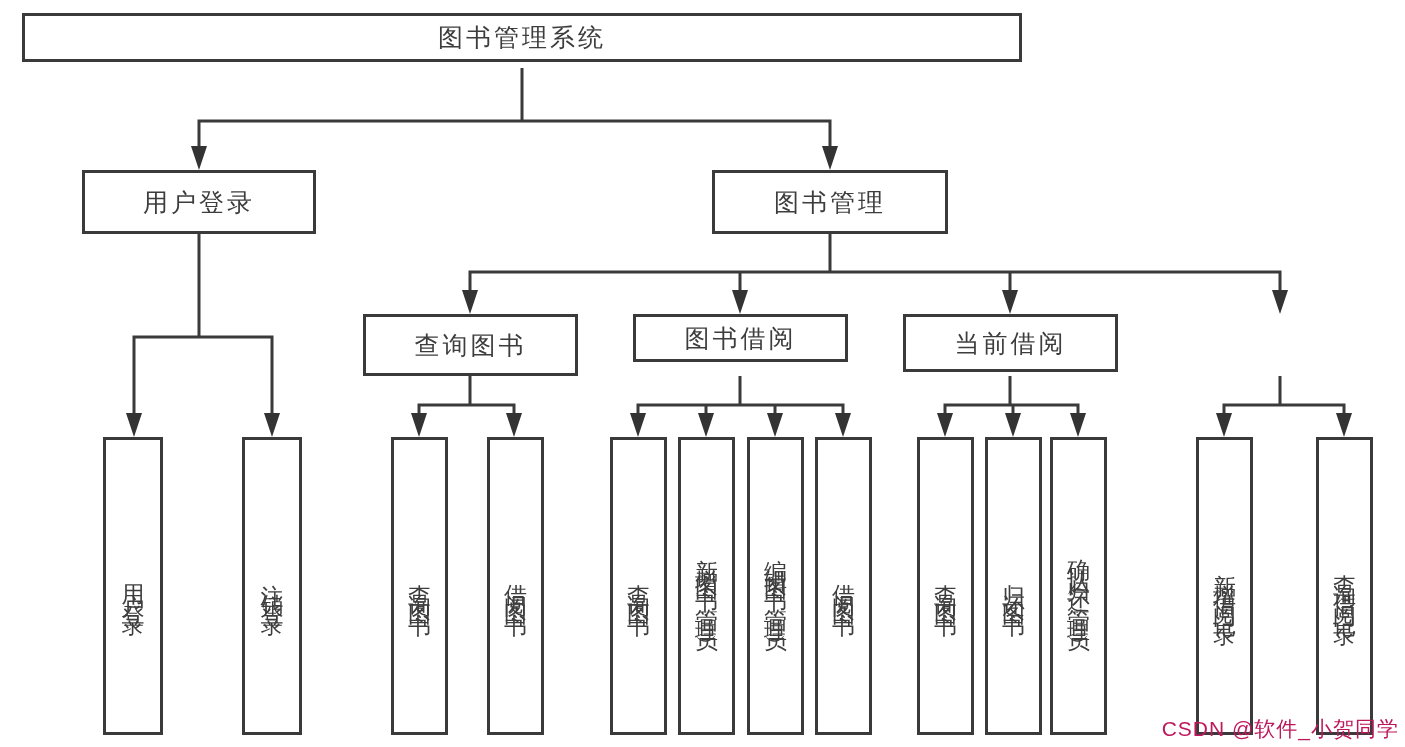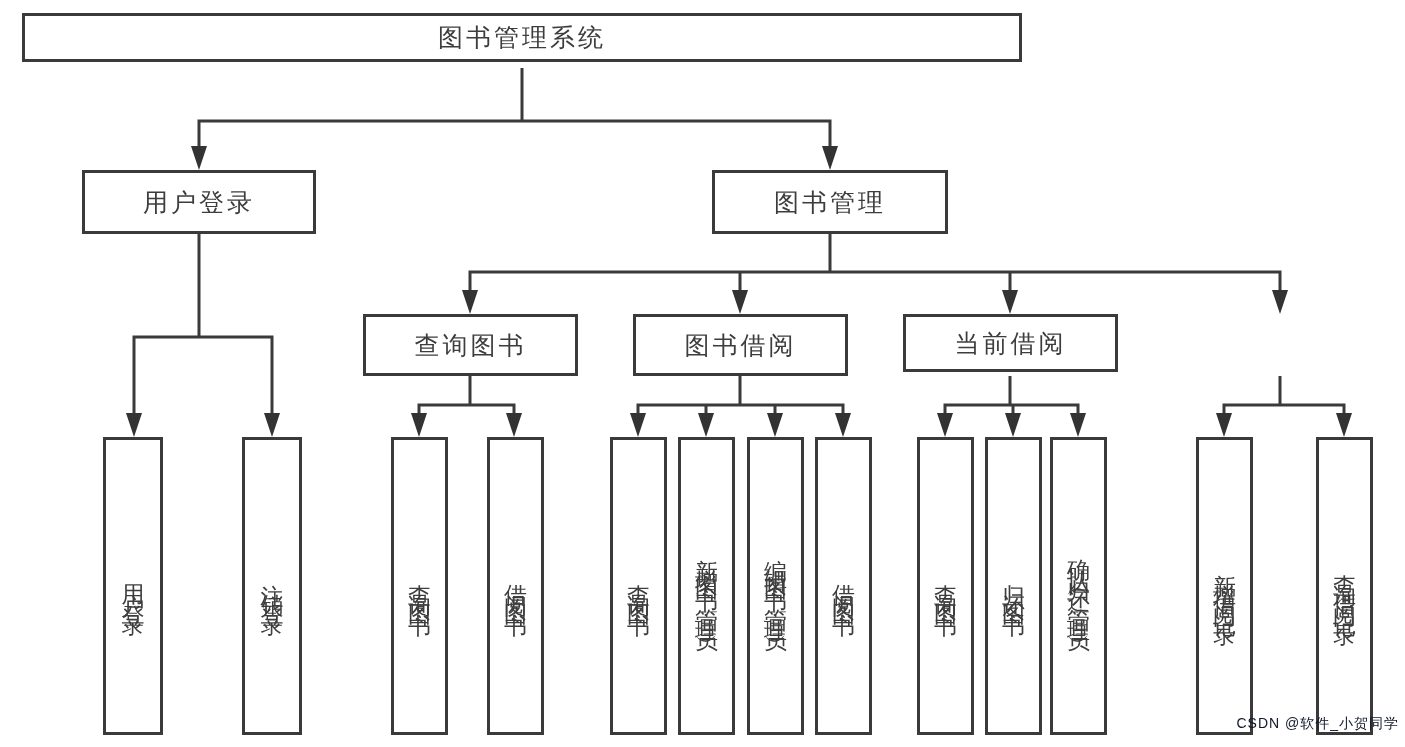--- a/index.html
+++ b/index.html
@@ -52,22 +52,22 @@
     text-orientation: mixed;
     font-size: 23px;
     letter-spacing: 10px;
     line-height: 1;
     color: #3d3d3d;
   }
   .watermark {
     position: absolute;
     right: 6px;
     top: 715px;
-    font-size: 14px;
-    color: #0f172a;
+    font-size: 21px;
+    color: #be185d;
     letter-spacing: 1px;
     white-space: nowrap;
   }
 </style>
 </head>
 <body>
 
 <div class="canvas">
 
   <svg class="connectors" width="1405" height="747" viewBox="0 0 1405 747" xmlns="http://www.w3.org/2000/svg">
@@ -113,21 +113,21 @@
   <div class="box branch" style="left:82px; top:170px; width:234px; height:64px;">
     <span>用户登录</span>
   </div>
   <div class="box branch" style="left:712px; top:170px; width:236px; height:64px;">
     <span>图书管理</span>
   </div>
 
   <div class="box branch" style="left:363px; top:314px; width:215px; height:62px;">
     <span>查询图书</span>
   </div>
-  <div class="box branch" style="left:633px; top:314px; width:215px; height:62px;">
+  <div class="box branch" style="left:633px; top:314px; width:215px; height:48px;">
     <span>图书借阅</span>
   </div>
   <div class="box branch" style="left:903px; top:314px; width:215px; height:58px;">
     <span>当前借阅</span>
   </div>
 
   <div class="box leaf" style="left:103px; top:437px; width:60px; height:298px;">
     <span>用户登录</span>
   </div>
   <div class="box leaf" style="left:242px; top:437px; width:60px; height:298px;">

